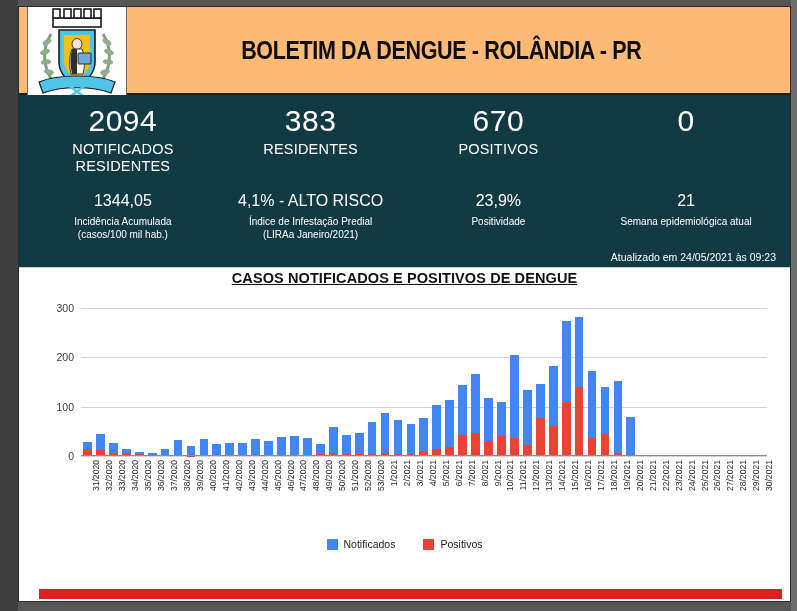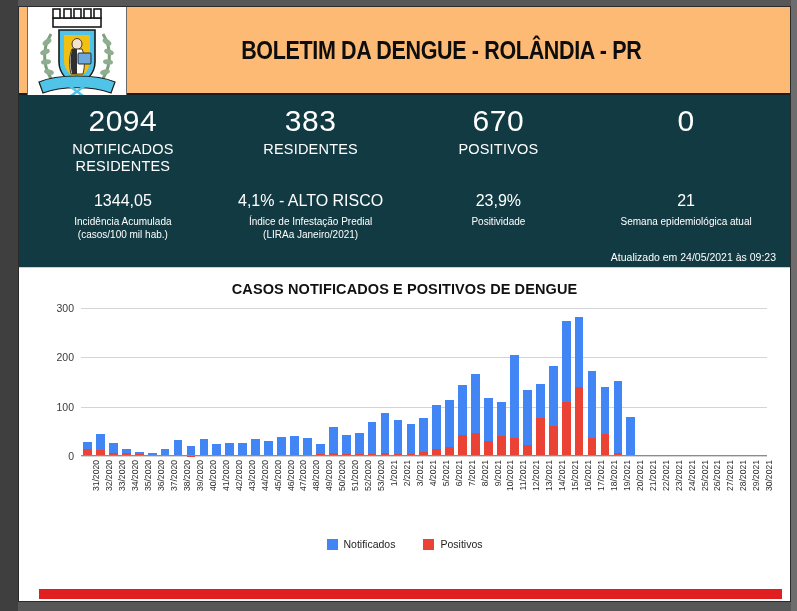--- a/index.html
+++ b/index.html
@@ -113,22 +113,23 @@
     background: #ffffff;
     height: 306px;
     position: relative;
     border-top: 1px solid #cfcfcf;
   }
   .chart-title {
     text-align: center;
     font-size: 14.5px;
     font-weight: 700;
     color: #111;
-    padding-top: 13px;
+    padding-top: 2px;
     letter-spacing: 0.1px;
+    text-decoration: underline;
   }
   .plot {
     position: absolute;
     left: 62px;
     top: 40px;
     width: 686px;
     height: 148px;
   }
   .gridline {
     position: absolute;

